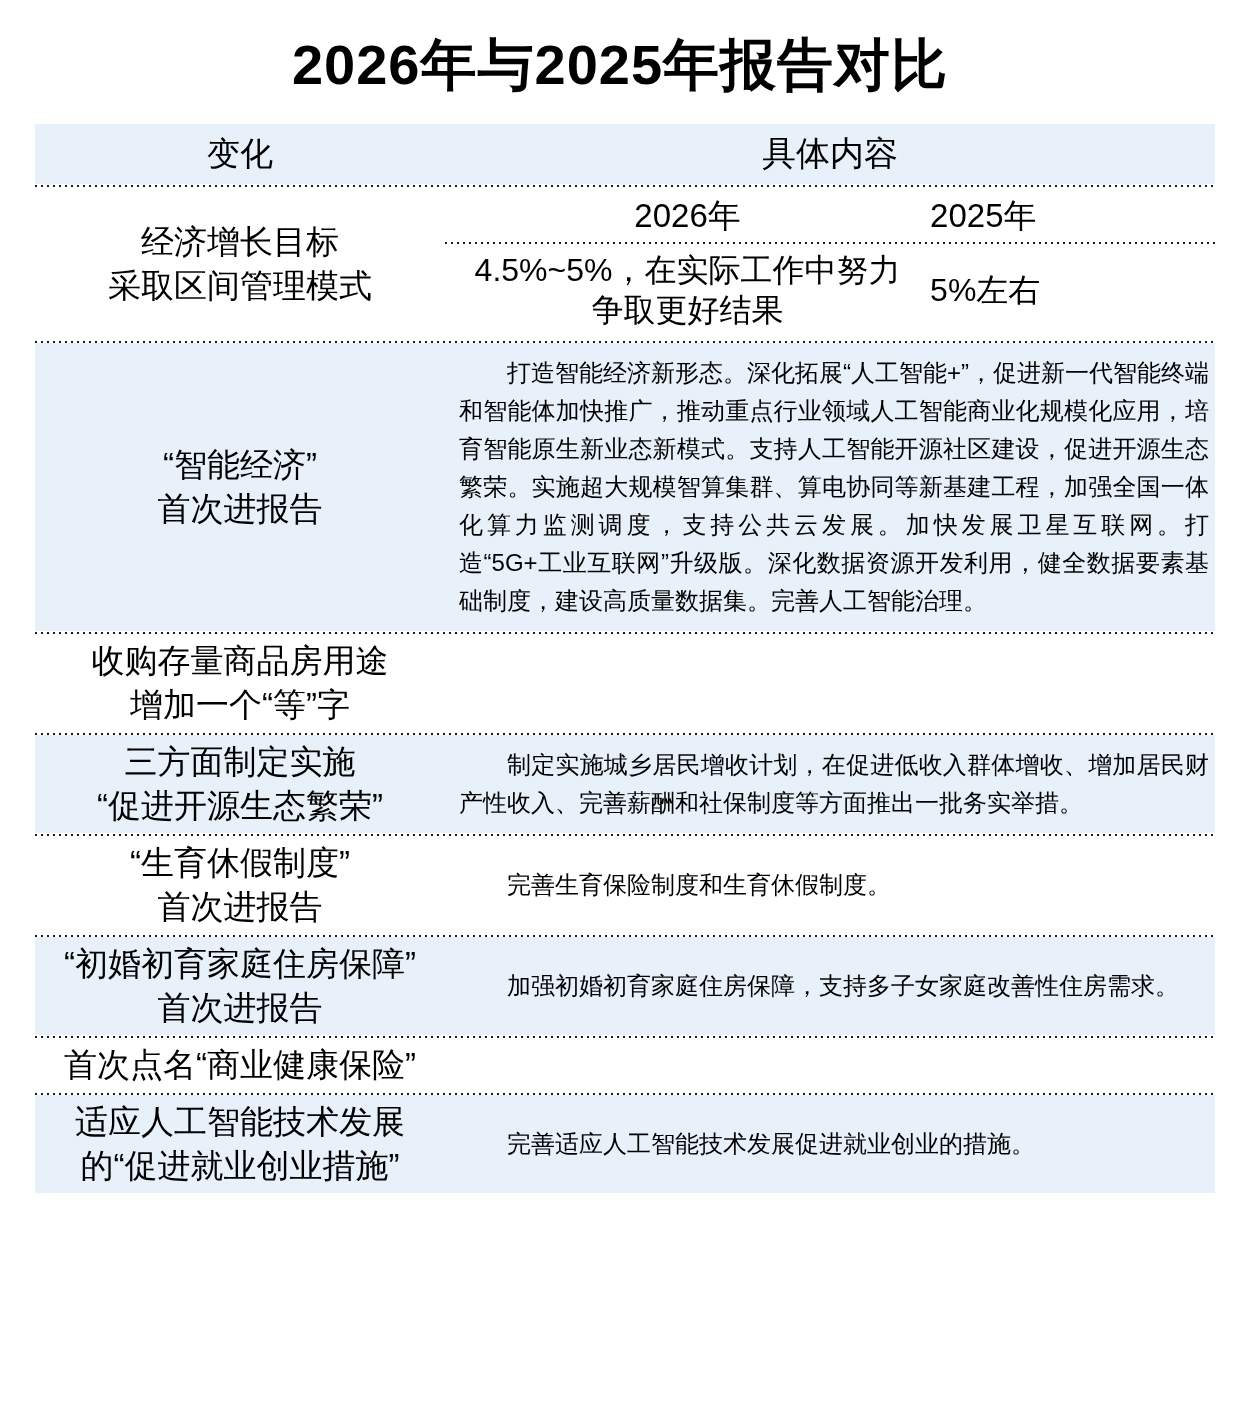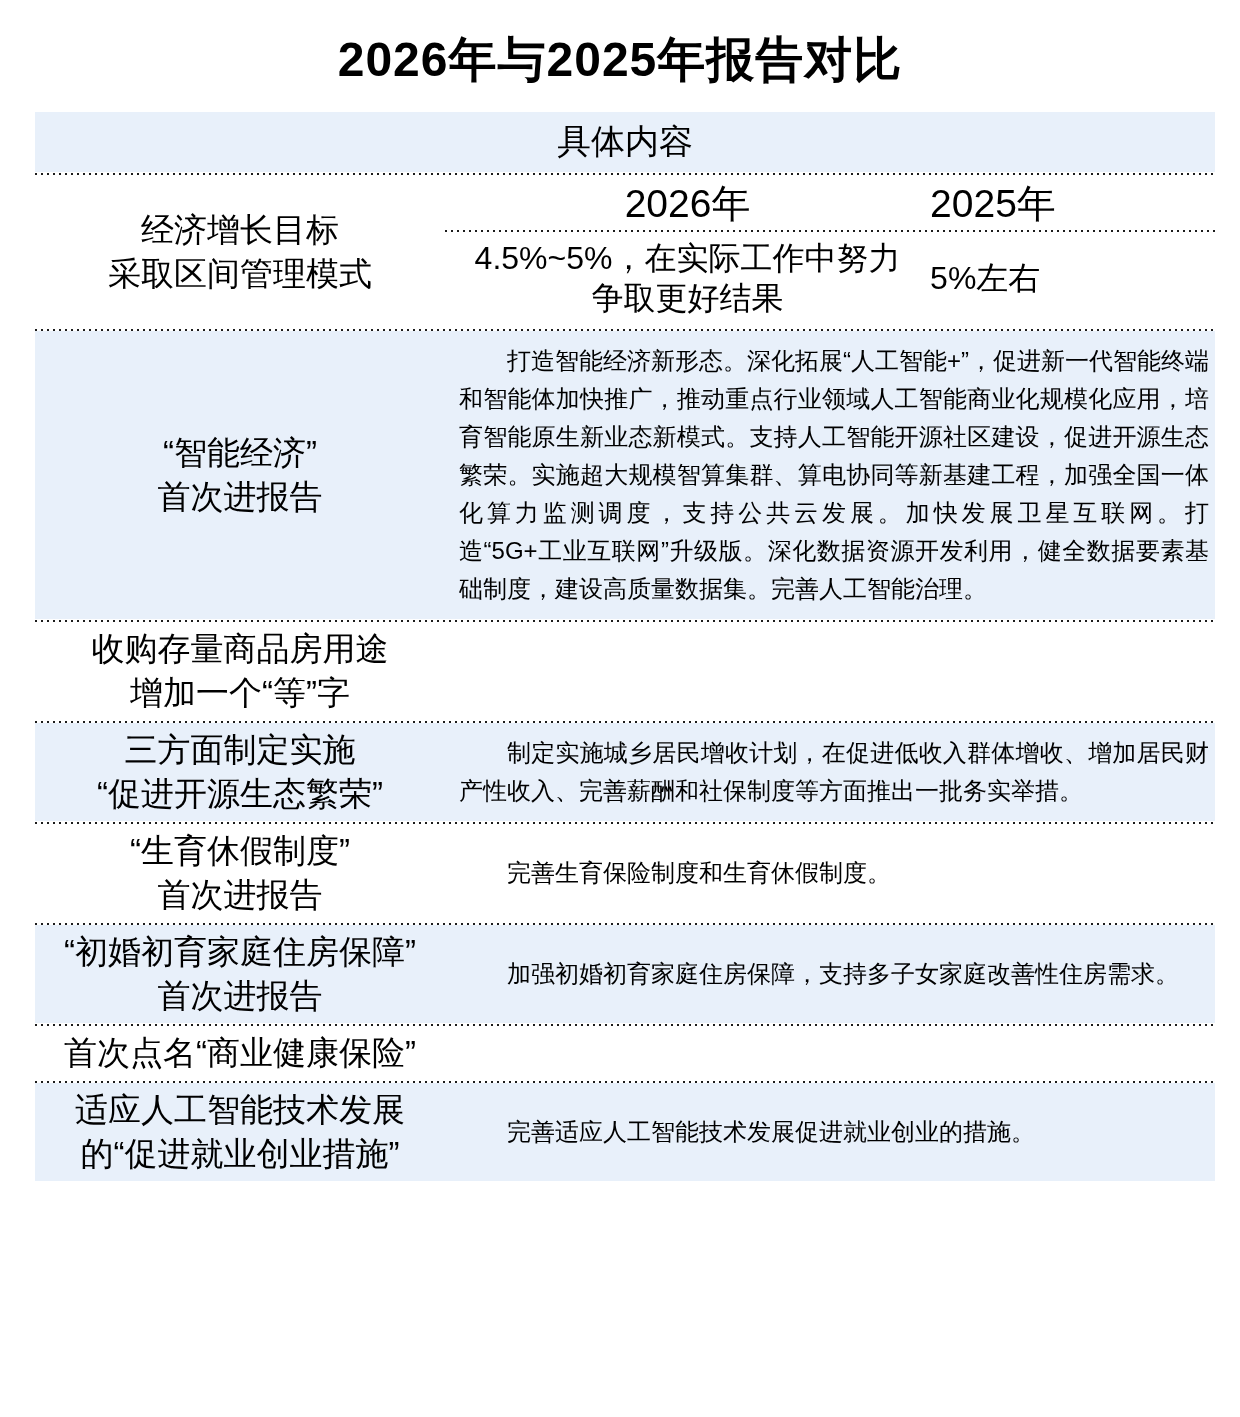--- a/index.html
+++ b/index.html
@@ -4,21 +4,21 @@
 <style>
   html,body{margin:0;padding:0;}
   body{
     width:1240px;height:1417px;background:#ffffff;color:#000;
     font-family:"Liberation Sans","DejaVu Sans",sans-serif;
     -webkit-font-smoothing:antialiased;
   }
   .page{position:relative;width:1240px;height:1417px;overflow:hidden;}
   .title{
     margin:28px 30px 20px 30px;
-    text-align:center;font-size:48px;font-weight:800;letter-spacing:1px;
+    text-align:center;font-size:56px;font-weight:800;letter-spacing:1px;
   }
   .table{
     margin-left:35px;width:1180px;
   }
   .dots{
     height:3px;width:100%;
     background-image:repeating-linear-gradient(to right,#1c1c1c 0,#1c1c1c 2px,transparent 2px,transparent 6px);
     background-repeat:no-repeat;background-size:100% 2px;background-position:left center;
   }
   .header-row{
@@ -40,37 +40,38 @@
   }
   .cell-content{
     flex:1;padding:6px 6px 6px 14px;
     font-size:24px;line-height:38px;
     text-align:justify;text-indent:2em;
   }
   
   .years-cell{
     flex:1;display:flex;flex-direction:column;padding:4px 0;
   }
-  .years-head{display:flex;height:50px;align-items:center;font-size:39px;}
+  .years-head{display:flex;height:50px;align-items:center;font-size:33px;}
   .years-vals{display:flex;flex:1;align-items:center;padding:6px 0;}
   .ycol-26{width:63%;text-align:center;}
   .ycol-25{width:37%;text-align:left;}
   .yval{font-size:32px;line-height:40px;white-space:pre-line;}
   .row-pad{padding:5px 0;}
 </style>
 </head>
 <body>
 
 <div class="page">
 
   <h1 class="title">2026年与2025年报告对比</h1>
 
   <div class="table">
 
     <div class="header-row shaded">
+      <div class="cell-label">变化</div>
       <div class="header-content">具体内容</div>
     </div>
     <div class="dots"></div>
 
     <div class="row">
       <div class="cell-label">经济增长目标
 采取区间管理模式</div>
       <div class="years-cell">
         <div class="years-head">
           <div class="ycol-26">2026年</div>

